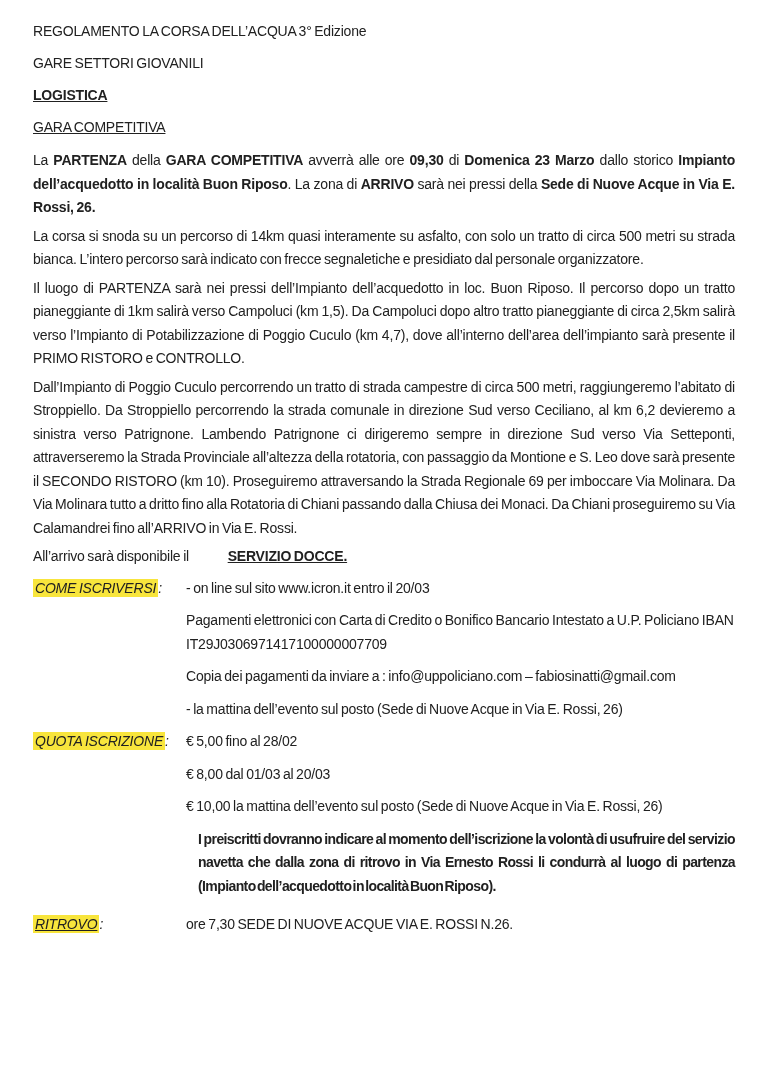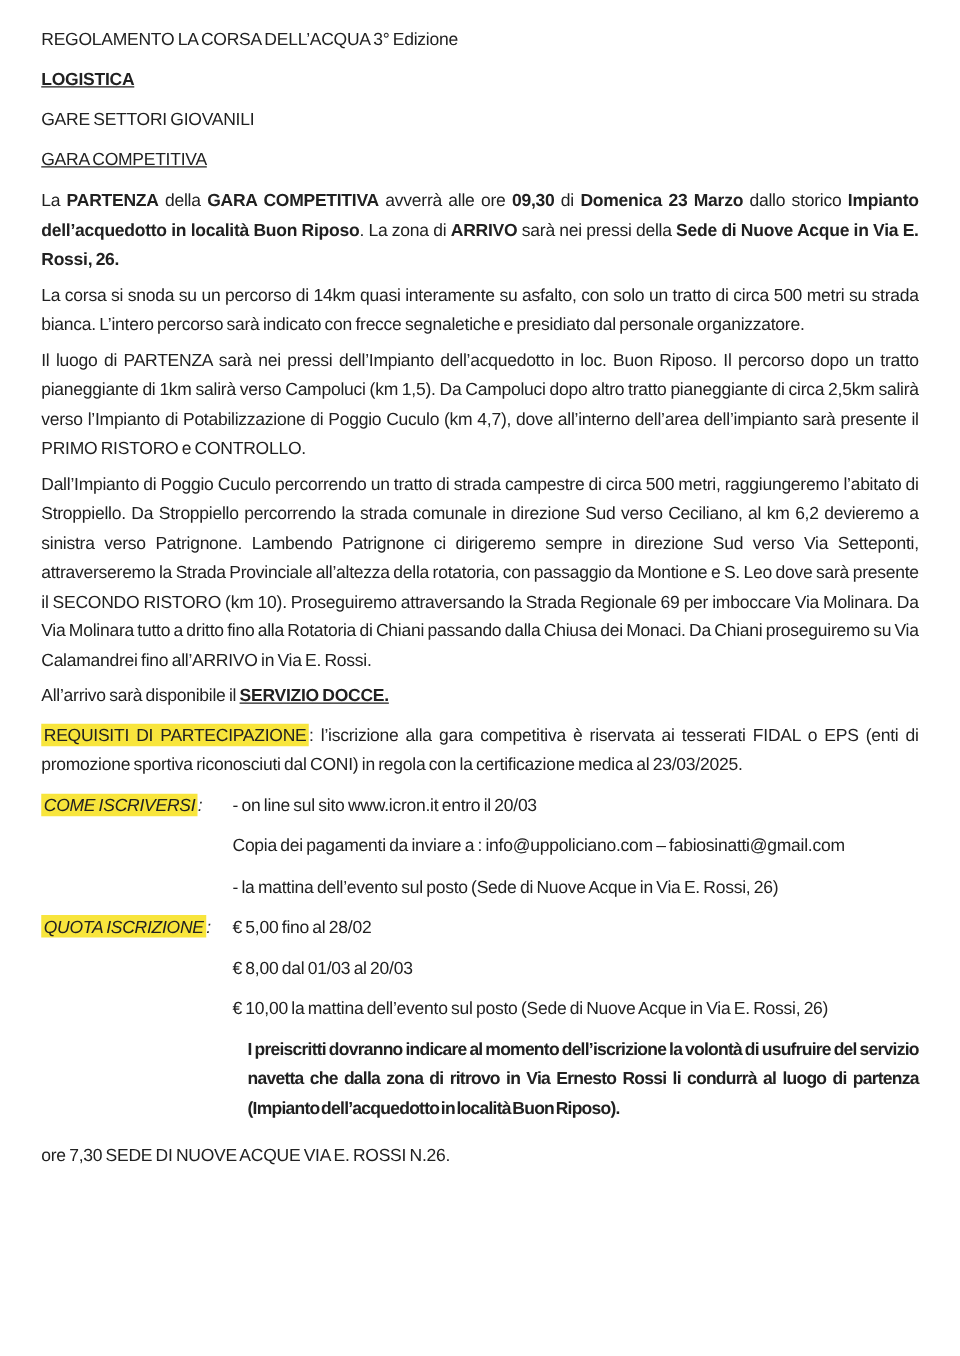--- a/index.html
+++ b/index.html
@@ -21,65 +21,66 @@
   .body{margin-bottom:5px;}
   .just{text-align:justify;}
   .mb8{margin-bottom:8px;}
   .mb9{margin-bottom:9px;}
   .section{display:flex;}
   .section-label{flex:0 0 153px;width:153px;font-style:italic;}
   .section-content{flex:1;min-width:0;}
   .item{margin-bottom:9px;}
   .item-bold{font-weight:bold;letter-spacing:-0.6px;word-spacing:-2px;margin-bottom:15px;margin-left:12px;}
   .run-b{font-weight:bold;}
-  .run-bu{font-weight:bold;text-decoration:underline;}
+  .run-bu{font-weight:bold;text-decoration:underline;margin-left:36px;}
   .run-hl{background:var(--hl);padding:1px 2px;}
   .run-hlu{background:var(--hl);padding:1px 2px;text-decoration:underline;}
 </style>
 </head>
 <body>
 
 <div>
 
   <p class="hline">REGOLAMENTO LA CORSA DELL’ACQUA 3° Edizione</p>
+  <p class="hline">GARE SETTORI GIOVANILI</p>
   <p class="hline h-bold-u">LOGISTICA</p>
-  <p class="hline">GARE SETTORI GIOVANILI</p>
   <p class="hline h-u">GARA COMPETITIVA</p>
 
   <p class="body just"><span>La </span><span class="run-b">PARTENZA</span><span> della </span><span class="run-b">GARA COMPETITIVA</span><span> avverrà alle ore </span><span class="run-b">09,30</span><span> di </span><span class="run-b">Domenica 23 Marzo</span><span> dallo storico </span><span class="run-b">Impianto dell’acquedotto in località Buon Riposo</span><span>. La zona di </span><span class="run-b">ARRIVO</span><span> sarà nei pressi della </span><span class="run-b">Sede di Nuove Acque in Via E. Rossi, 26.</span></p>
 
   <p class="body just">La corsa si snoda su un percorso di 14km quasi interamente su asfalto, con solo un tratto di circa 500 metri su strada bianca. L’intero percorso sarà indicato con frecce segnaletiche e presidiato dal personale organizzatore.</p>
 
   <p class="body just">Il luogo di PARTENZA sarà nei pressi dell’Impianto dell’acquedotto in loc. Buon Riposo. Il percorso dopo un tratto pianeggiante di 1km salirà verso Campoluci (km 1,5). Da Campoluci dopo altro tratto pianeggiante di circa 2,5km salirà verso l’Impianto di Potabilizzazione di Poggio Cuculo (km 4,7), dove all’interno dell’area dell’impianto sarà presente il PRIMO RISTORO e CONTROLLO.</p>
 
   <p class="body just">Dall’Impianto di Poggio Cuculo percorrendo un tratto di strada campestre di circa 500 metri, raggiungeremo l’abitato di Stroppiello. Da Stroppiello percorrendo la strada comunale in direzione Sud verso Ceciliano, al km 6,2 devieremo a sinistra verso Patrignone. Lambendo Patrignone ci dirigeremo sempre in direzione Sud verso Via Setteponti, attraverseremo la Strada Provinciale all’altezza della rotatoria, con passaggio da Montione e S. Leo dove sarà presente il SECONDO RISTORO (km 10). Proseguiremo attraversando la Strada Regionale 69 per imboccare Via Molinara. Da Via Molinara tutto a dritto fino alla Rotatoria di Chiani passando dalla Chiusa dei Monaci. Da Chiani proseguiremo su Via Calamandrei fino all’ARRIVO in Via E. Rossi.</p>
 
   <p class="body mb8"><span>All’arrivo sarà disponibile il </span><span class="run-bu">SERVIZIO DOCCE.</span></p>
 
-  <p class="body just mb9"><span class="run-hl">REQUISITI DI PARTECIPAZIONE</span><span>: l’iscrizione alla gara competitiva è riservata ai tesserati FIDAL o EPS (enti di promozione sportiva riconosciuti dal CONI) in regola con la certificazione medica al 23/03/2025.</span></p>
 
   <div class="section">
     <div class="section-label"><span class="run-hl">COME ISCRIVERSI</span><span>:</span></div>
     <div class="section-content">
       <p class="item">- on line sul sito www.icron.it entro il 20/03</p>
+      <p class="item">Pagamenti elettronici con Carta di Credito o Bonifico Bancario Intestato a U.P. Policiano IBAN IT29J0306971417100000007709</p>
       <p class="item">Copia dei pagamenti da inviare a : info@uppoliciano.com – fabiosinatti@gmail.com</p>
       <p class="item">- la mattina dell’evento sul posto (Sede di Nuove Acque in Via E. Rossi, 26)</p>
     </div>
   </div>
 
   <div class="section">
     <div class="section-label"><span class="run-hl">QUOTA ISCRIZIONE</span><span>:</span></div>
     <div class="section-content">
       <p class="item">€ 5,00 fino al 28/02</p>
       <p class="item">€ 8,00 dal 01/03 al 20/03</p>
       <p class="item">€ 10,00 la mattina dell’evento sul posto (Sede di Nuove Acque in Via E. Rossi, 26)</p>
       <p class="item item-bold just">I preiscritti dovranno indicare al momento dell’iscrizione la volontà di usufruire del servizio navetta che dalla zona di ritrovo in Via Ernesto Rossi li condurrà al luogo di partenza (Impianto dell’acquedotto in località Buon Riposo).</p>
     </div>
   </div>
 
   <div class="section">
+    <div class="section-label"><span class="run-hlu">RITROVO</span><span>:</span></div>
     <div class="section-content">
       <p class="item mb8">ore 7,30 SEDE DI NUOVE ACQUE VIA E. ROSSI N.26.</p>
     </div>
   </div>
 
 
 </div>
 
 </body></html>

